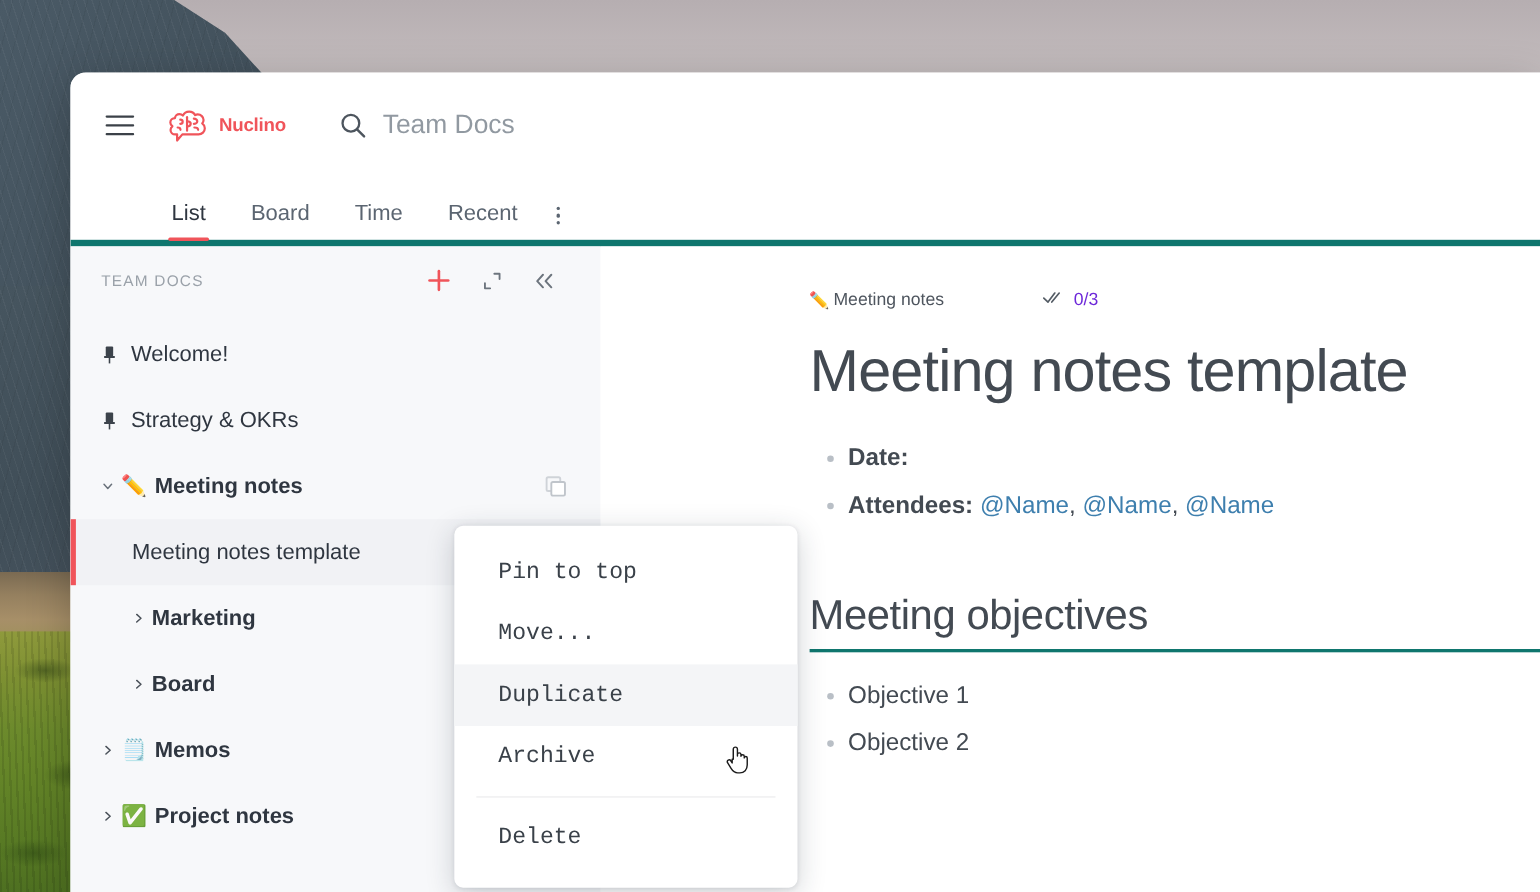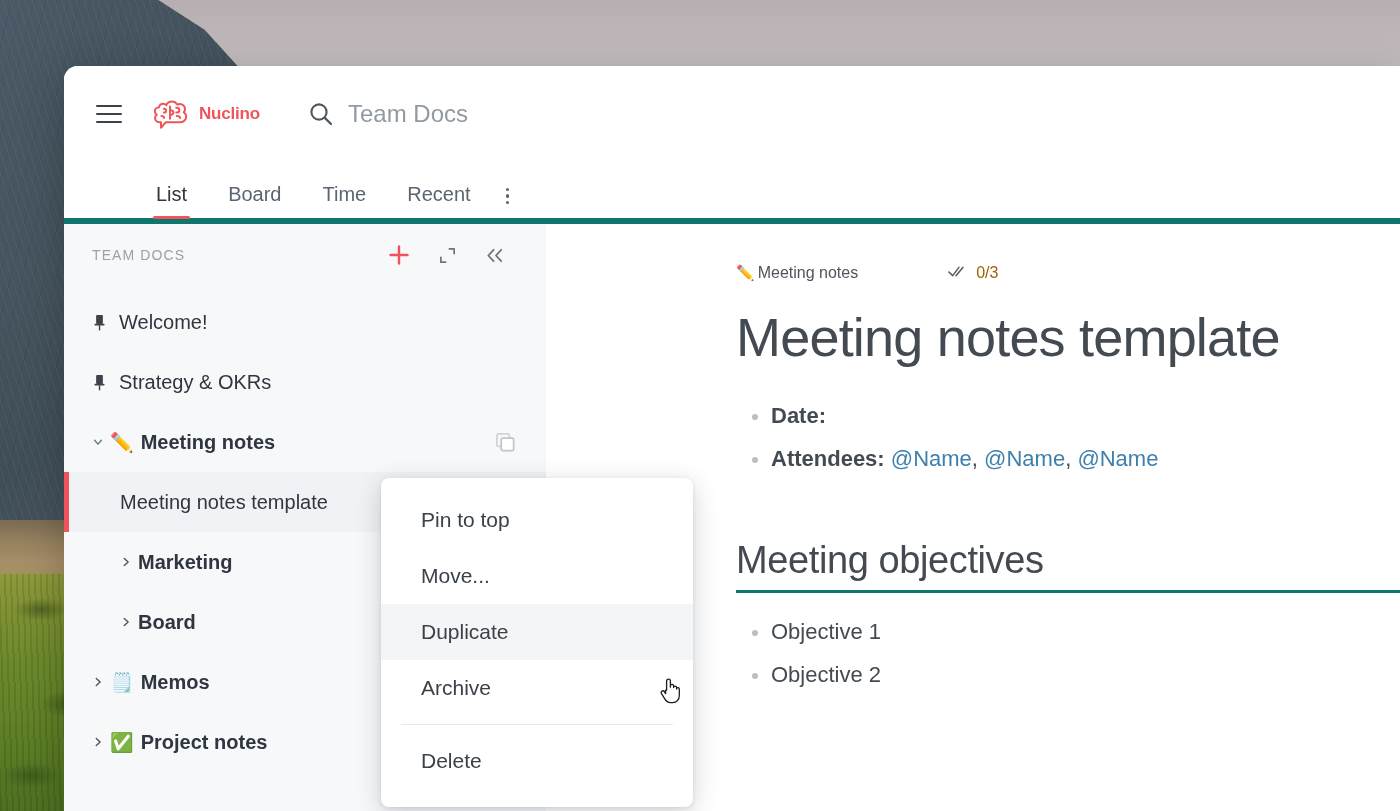--- a/index.html
+++ b/index.html
@@ -251,21 +251,21 @@
   #doc-breadcrumb {
     display: flex; align-items: center;
     font-size: 16px; color: #4e555e;
     cursor: pointer;
   }
   #doc-breadcrumb .emoji { font-size: 15px; margin-right: 3px; }
   #doc-progress {
     display: flex; align-items: center;
     margin-left: 90px;
     font-size: 16px;
-    color: #a16207;
+    color: #6d28d9;
     cursor: pointer;
   }
   #doc-progress svg { margin-right: 8px; }
 
   #doc-title {
     font-size: 54px;
     font-weight: 400;
     color: #434A52;
     letter-spacing: -0.8px;
     line-height: 1.1;
@@ -299,28 +299,29 @@
     margin: 48px 0 0 0;
     padding-bottom: 8px;
     border-bottom: 3px solid #0f766e;
     width: 100%;
   }
   .after-h2 { margin-top: 28px; }
 
   
   #ctx-menu {
     position: absolute;
-    left: 317px;
+    left: 349px;
     top: 412px;
     width: 312px;
     background: #ffffff;
     border-radius: 8px;
     box-shadow: 0 6px 26px rgba(30,40,55,0.20), 0 1px 4px rgba(30,40,55,0.10);
     padding: 14px 0 18px 0;
     z-index: 50;
+    font-family: Liberation Mono, monospace;
   }
   .ctx-item {
     height: 56px;
     display: flex;
     align-items: center;
     padding-left: 40px;
     font-size: 21px;
     color: #3a4149;
     cursor: pointer;
   }

